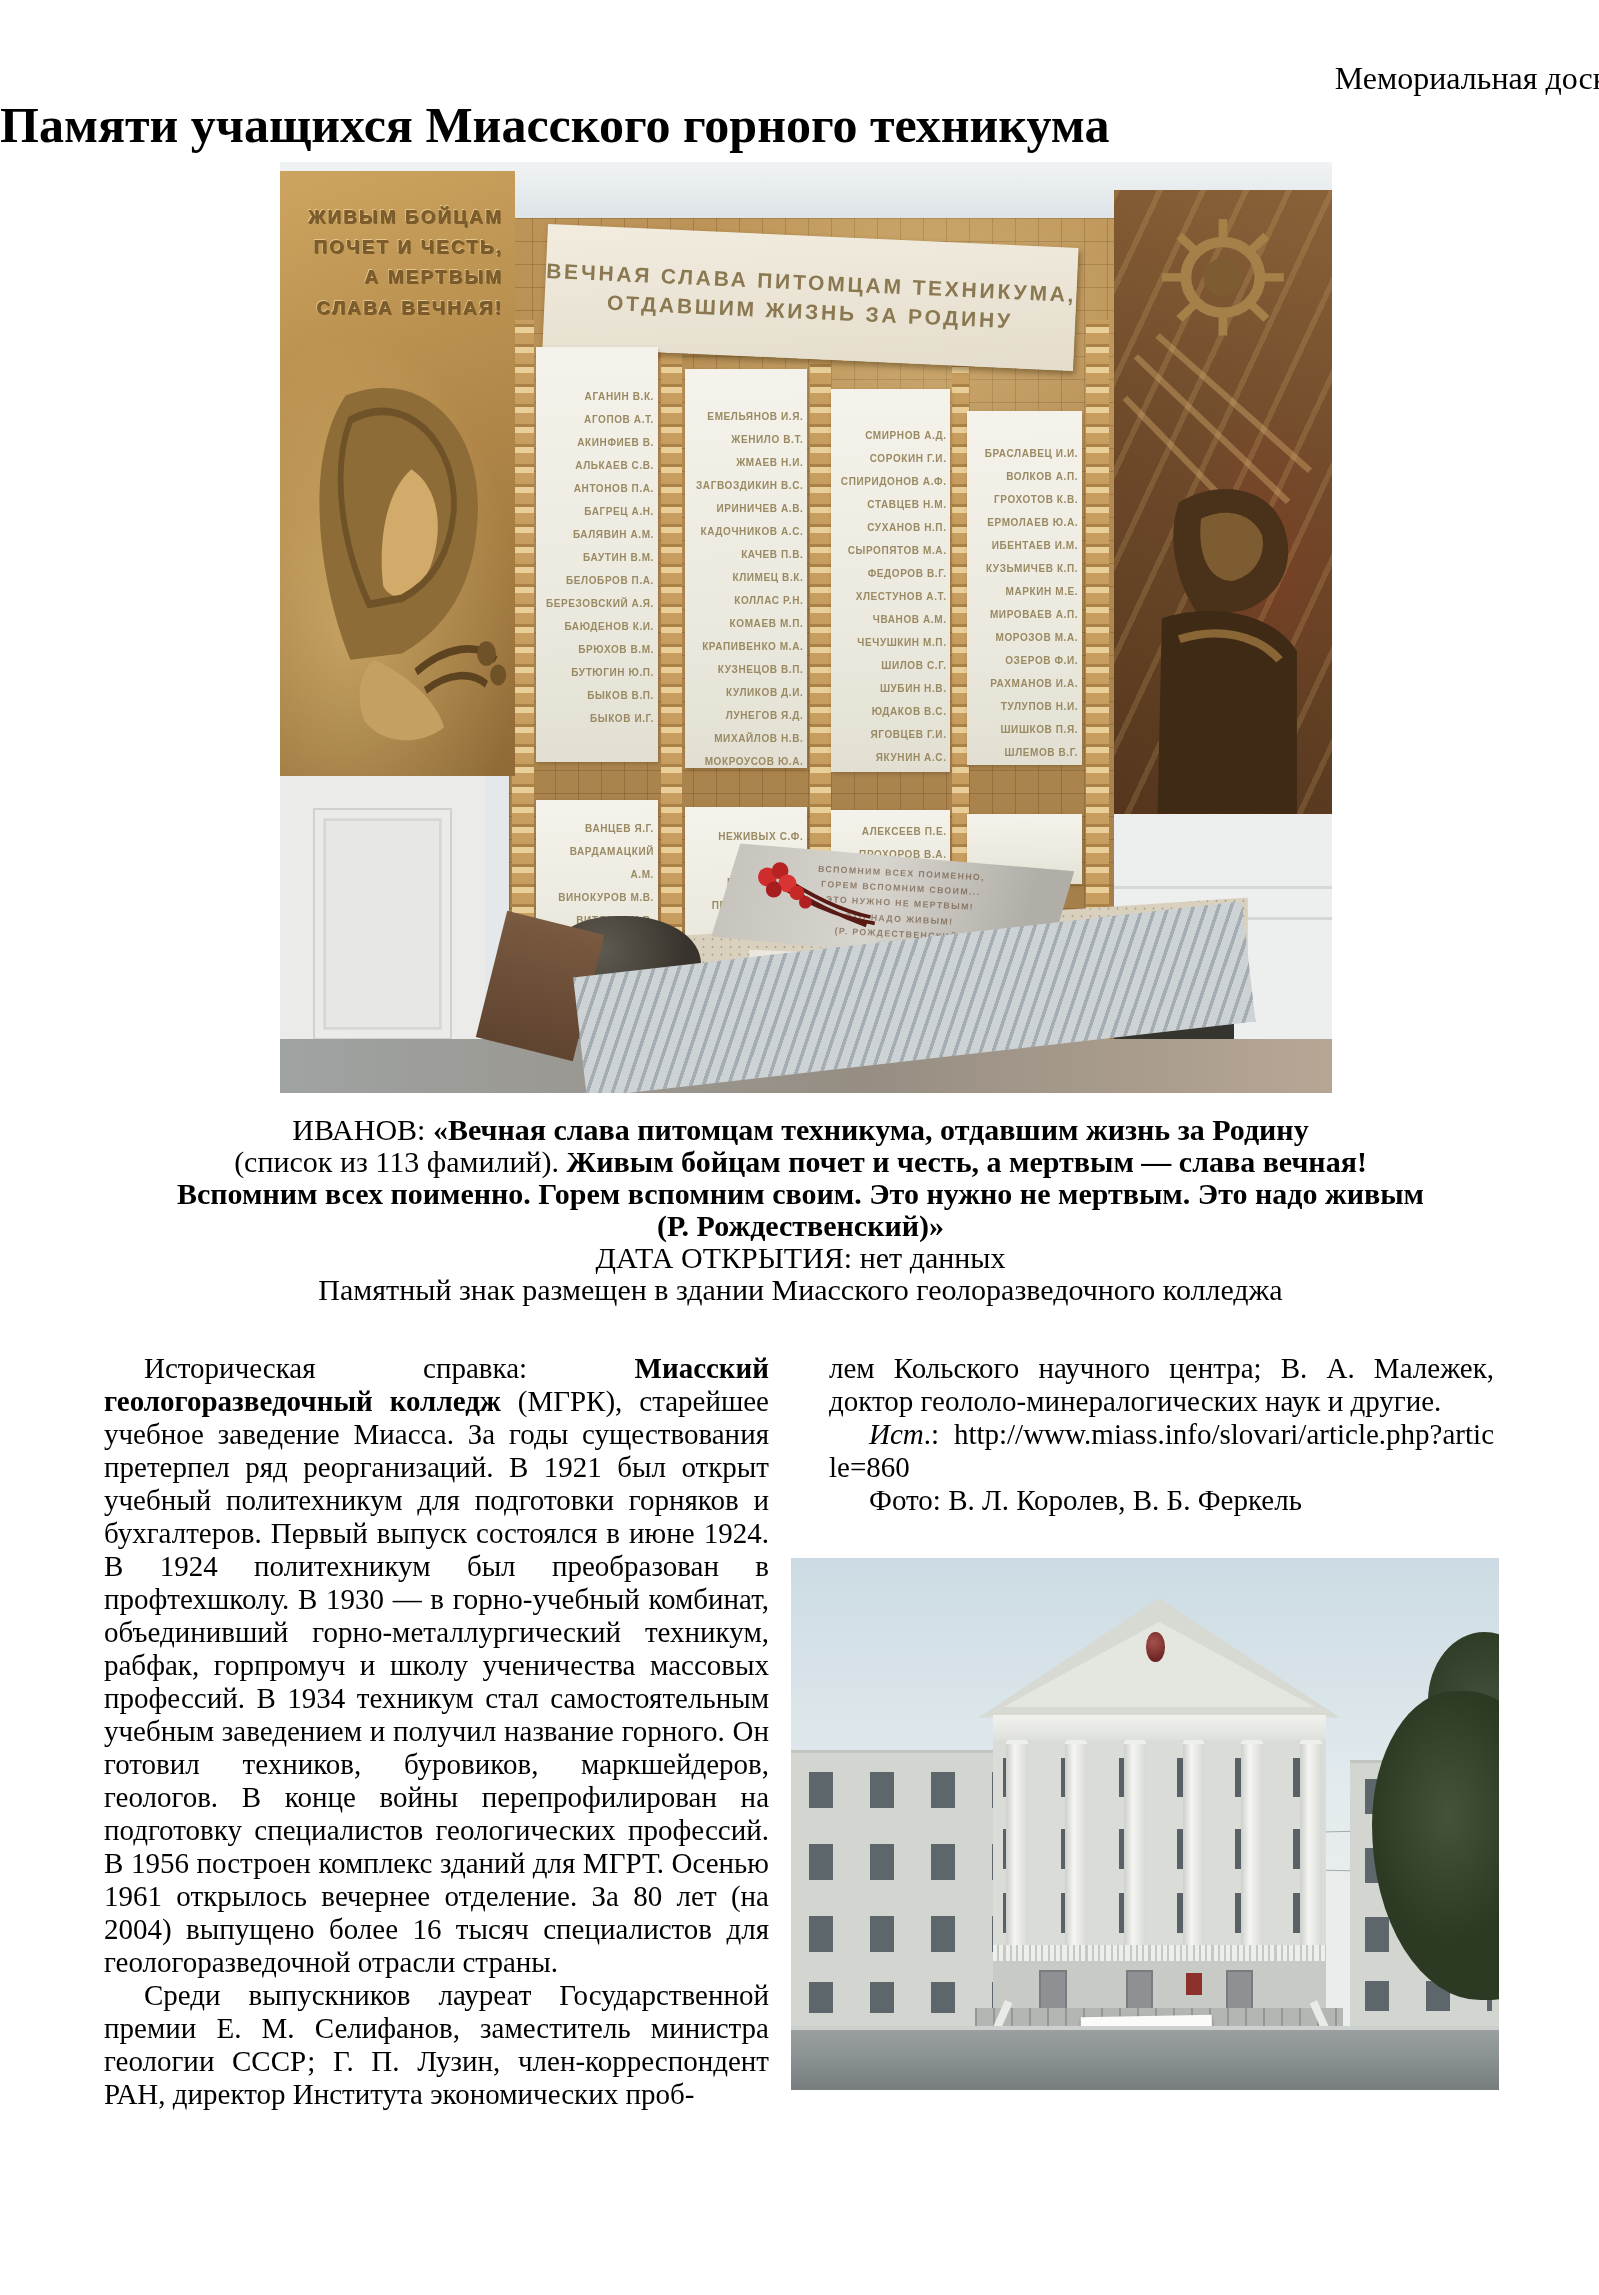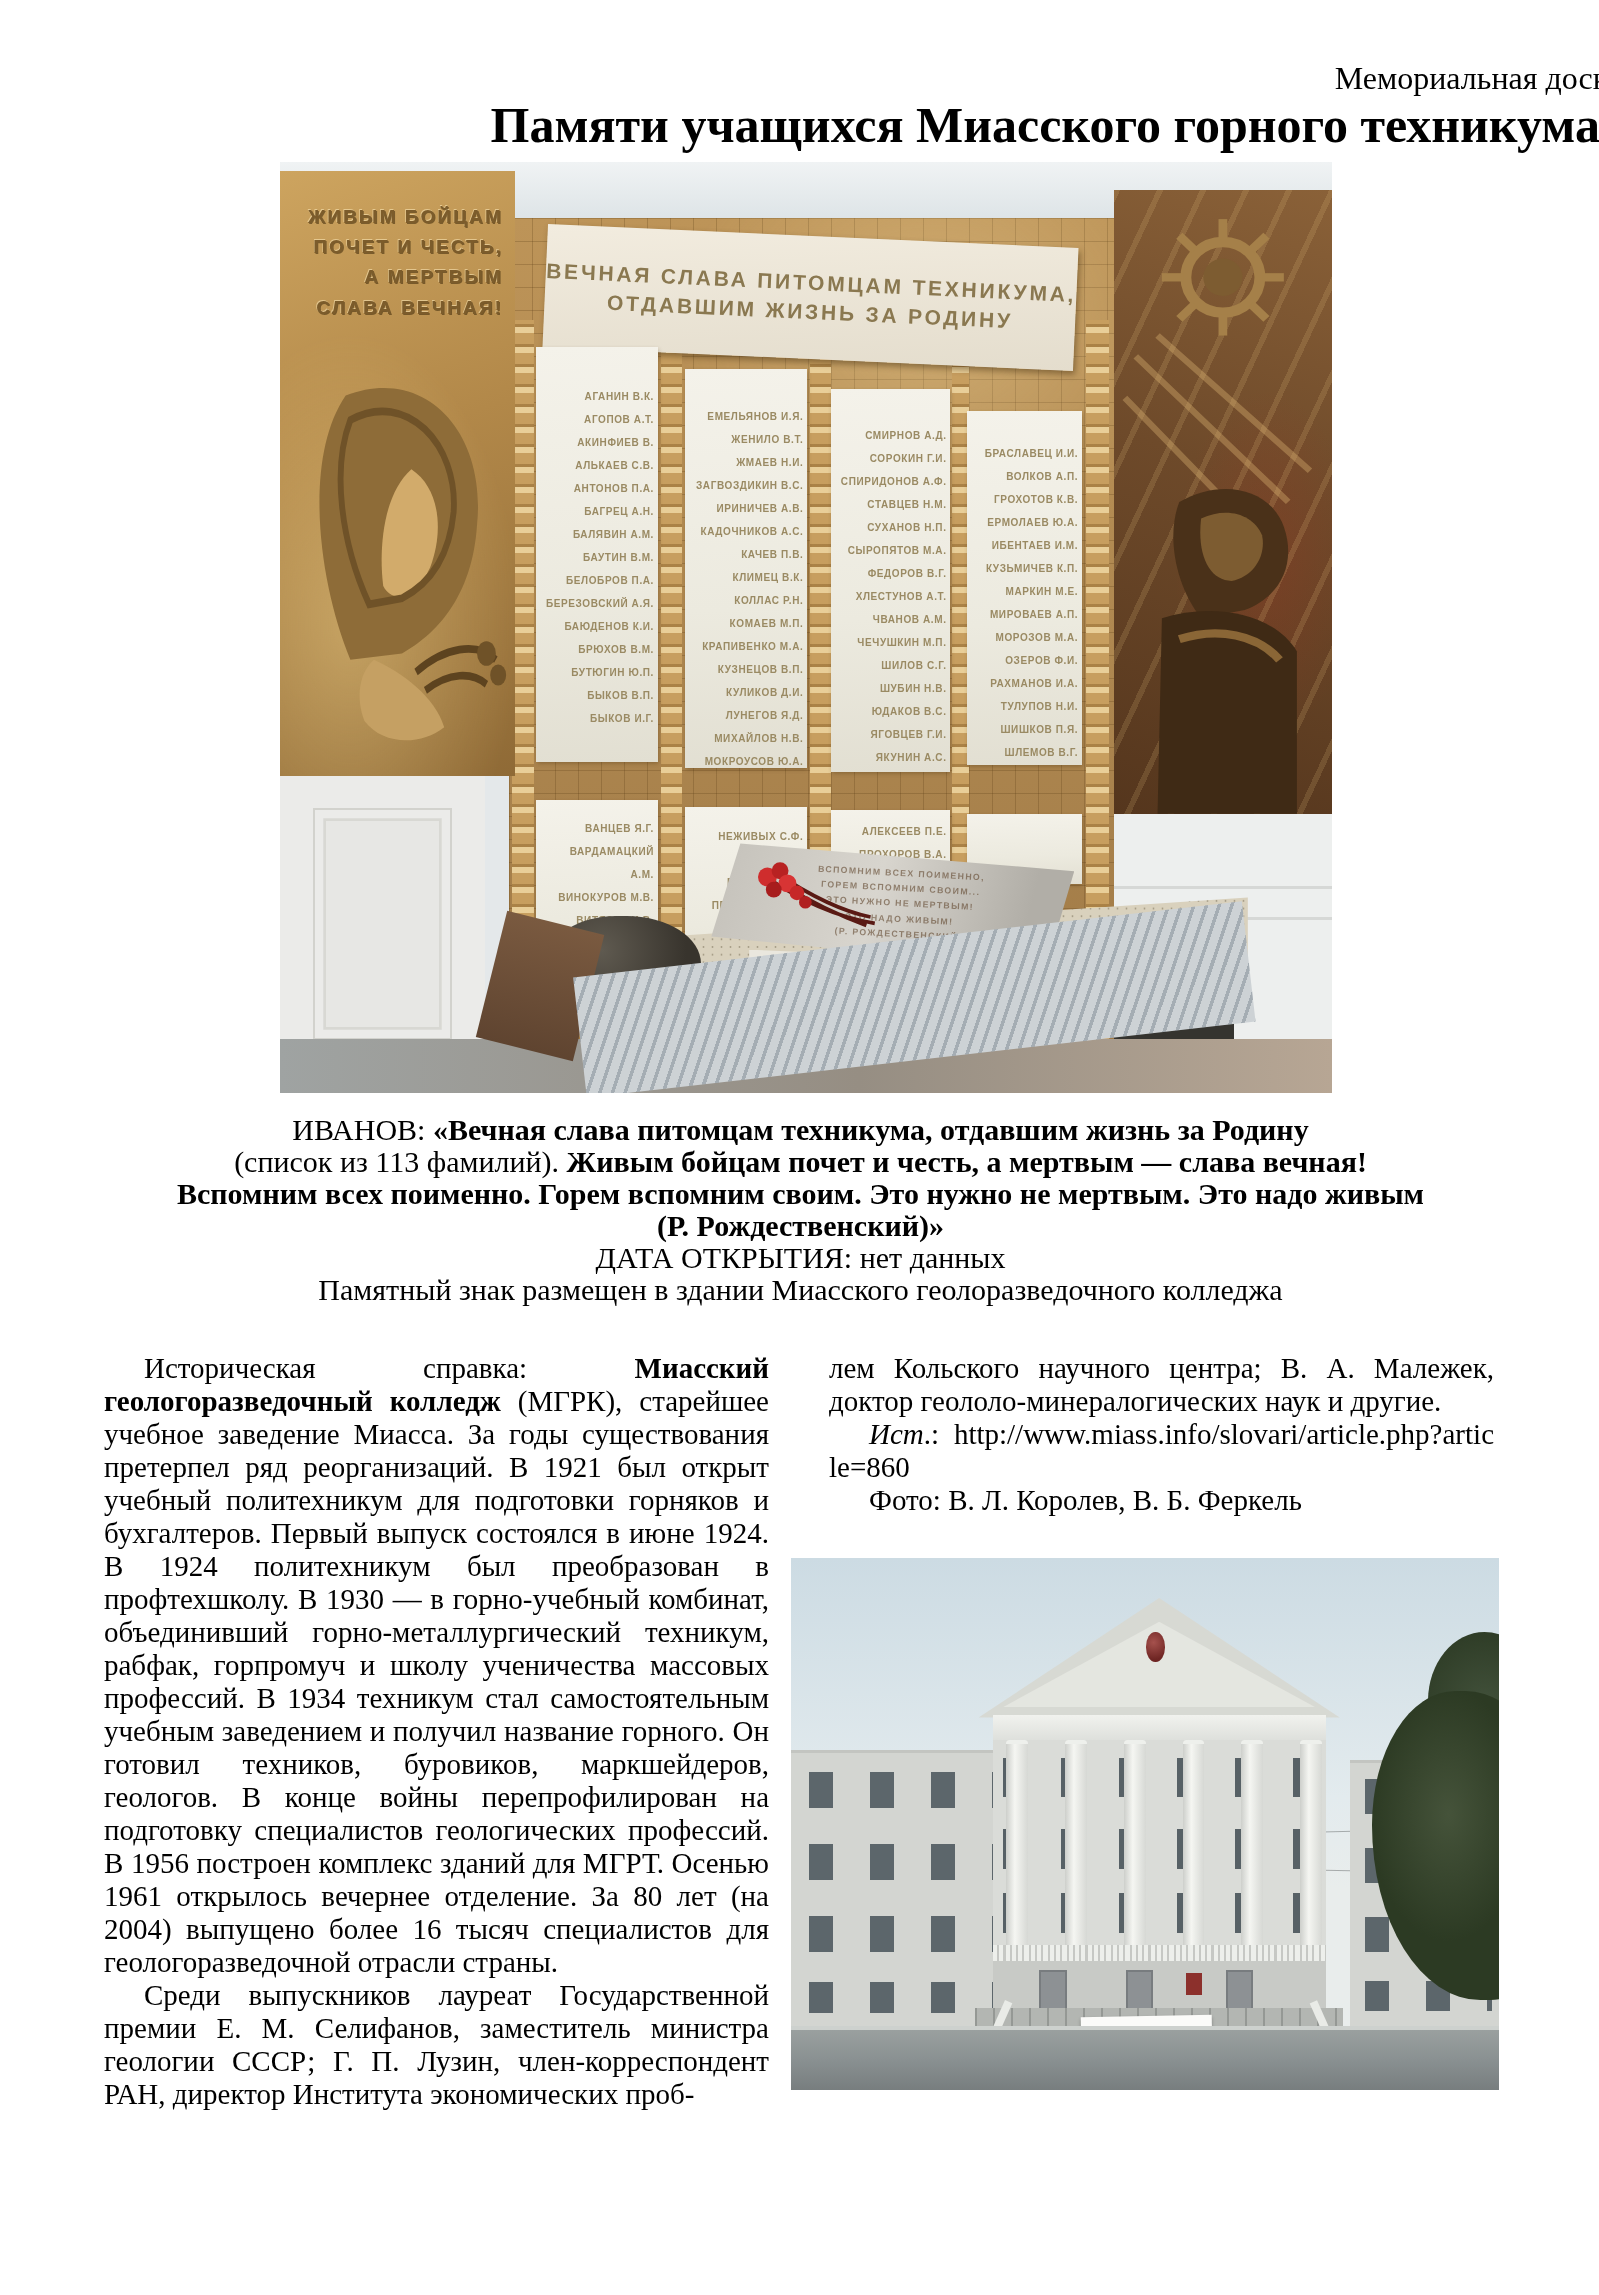--- a/index.html
+++ b/index.html
@@ -2,21 +2,21 @@
 <html lang="ru" style="font-size:11px"><head>
 <meta charset="utf-8">
 <style>
   html,body{margin:0;padding:0;background:#888;}
   .page{position:relative;width:1600px;height:2295px;background:#ffffff;
         font-family:"Liberation Serif",serif;color:#000;overflow:hidden;}
   .pre{white-space:pre-line;text-align:right;}
 
   
   .kicker{position:absolute;top:60px;left:0;width:100%;text-align:right;font-size:32px;padding-left:22px;}
-  .title{position:absolute;top:96px;left:0;width:100%;text-align:right;font-size:50px;font-weight:bold;}
+  .title{position:absolute;top:96px;left:0;width:100%;text-align:left;font-size:50px;font-weight:bold;}
 
   
   .photo{position:absolute;left:280px;top:162px;width:1052px;height:931px;overflow:hidden;background:#e4e8ea;}
   .photo *{position:absolute;}
   .ph-top{left:0;top:0;width:100%;height:7%;background:linear-gradient(#f0f3f4,#dbe2e5);}
   .bronze-l{left:0;top:1%;width:22.3%;height:65%;
      background:radial-gradient(120% 80% at 30% 75%, rgba(250,222,150,.4), transparent 60%),
      linear-gradient(160deg,#cda45f 0%,#b28849 45%,#8f6a36 100%);}
   .relief-text{top:5%;left:9%;width:86%;font-family:"Liberation Sans",sans-serif;font-weight:bold;
      font-size:19px;line-height:1.6;letter-spacing:2.1px;color:#7c5c2b;

